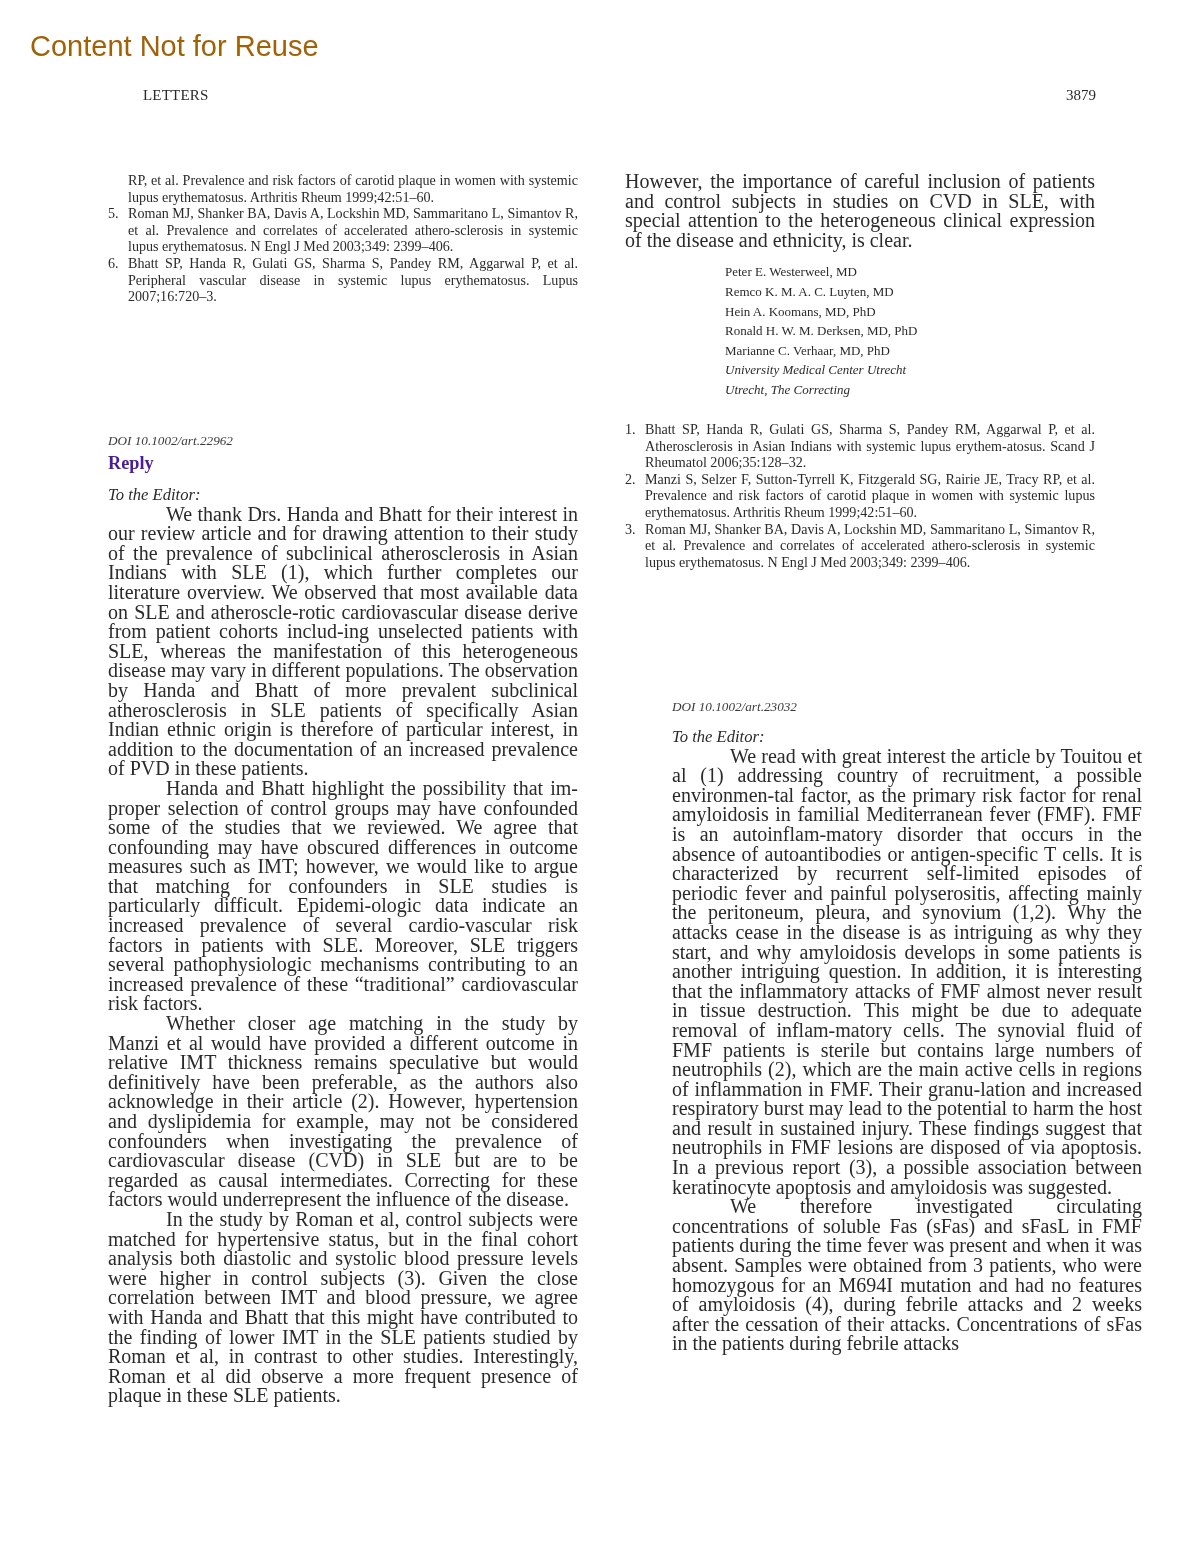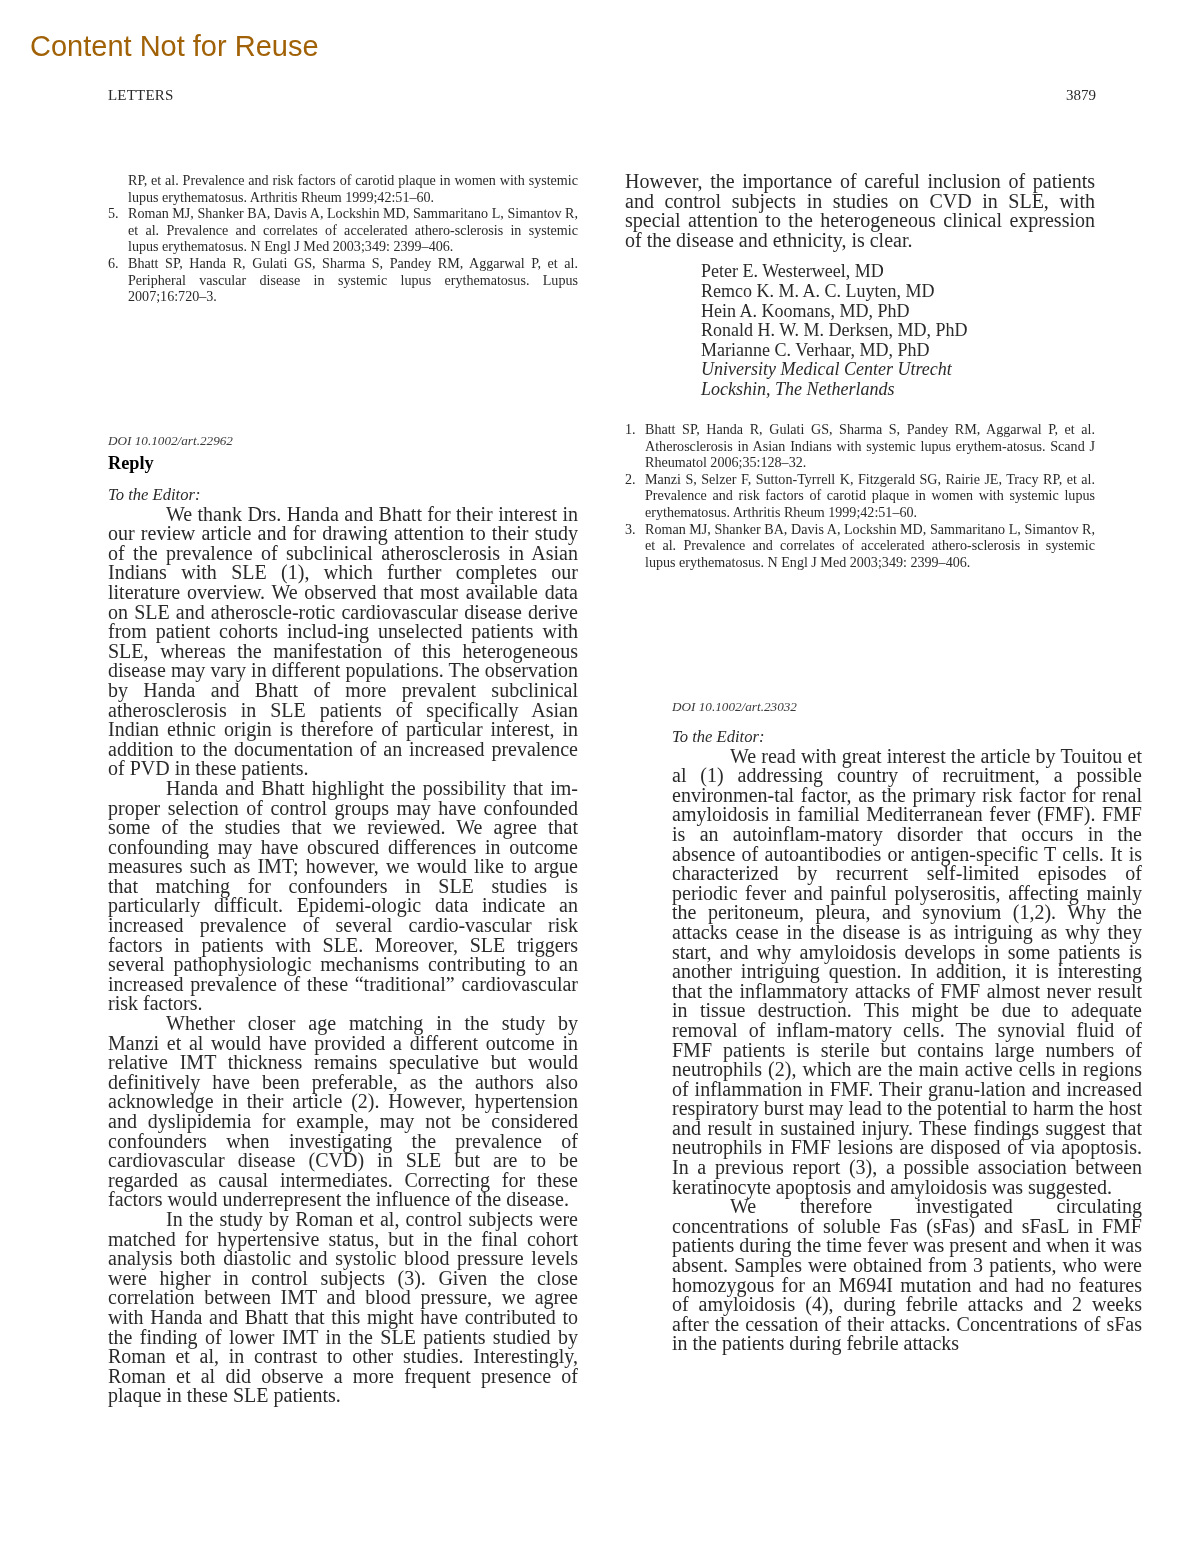--- a/index.html
+++ b/index.html
@@ -1,32 +1,32 @@
 <!DOCTYPE html>
 <html><head>
 <meta charset="utf-8">
 <style>
   html, body { margin: 0; padding: 0; background: #ffffff; }
   body { width: 1200px; height: 1553px; position: relative; overflow: hidden; font-family: "Liberation Serif", "DejaVu Serif", serif; color: #2a2a2a; }
   .watermark { position: absolute; left: 30px; top: 30px; font-family: "Liberation Sans", "DejaVu Sans", sans-serif; font-size: 29px; color: #a16207; }
-  .running-head { position: absolute; top: 87px; font-size: 15px; color: #2a2a2a; }
+  .running-head { position: absolute; top: 87px; font-size: 15px; color: #2a2a2a; margin-left: 35px; }
   .rh-left { left: 108px; letter-spacing: 0.2px; }
   .rh-right { right: 104px; }
   .col { position: absolute; width: 470px; }
   .col-left { left: 108px; }
   .col-right { left: 625px; }
   .ref-list { margin: 0; padding: 0; list-style: none; font-size: 14.1px; line-height: 16.6px; text-align: justify; }
   .ref-list li { position: relative; padding-left: 20px; }
   .ref-list .num { position: absolute; left: 0; top: 0; }
   .doi { font-size: 13.2px; color: #3a3a3a; margin: 0; font-style: italic; }
-  .title { font-weight: bold; font-size: 18.3px; line-height: 24px; margin: 2px 0 0 0; color: #000000; }
+  .title { font-weight: bold; font-size: 18.3px; line-height: 24px; margin: 2px 0 0 0; color: #4c1d95; }
   .salutation { font-style: italic; font-size: 16.6px; line-height: 19.6px; margin: 0; }
   .body-p { font-size: 20px; line-height: 19.6px; text-align: justify; margin: 0; text-indent: 58px; }
   .body-p.noindent { text-indent: 0; }
-  .sig { font-size: 18px; line-height: 19.6px; margin-left: 76px; }
+  .sig { font-size: 13px; line-height: 19.6px; margin-left: 100px; }
   .sig .aff { font-style: italic; }
 </style>
 </head>
 <body>
 
 <div class="watermark">Content Not for Reuse</div>
 <div class="running-head rh-left">LETTERS</div>
 <div class="running-head rh-right">3879</div>
 
 <div class="col col-left" style="top:172px;">
@@ -49,21 +49,21 @@
 
 <div class="col col-right" style="top:172px;">
   <p class="body-p noindent">However, the importance of careful inclusion of patients and control subjects in studies on CVD in SLE, with special attention to the heterogeneous clinical expression of the disease and ethnicity, is clear.</p>
   <div class="sig" style="margin-top:12px;">
     <div>Peter E. Westerweel, MD</div>
     <div>Remco K. M. A. C. Luyten, MD</div>
     <div>Hein A. Koomans, MD, PhD</div>
     <div>Ronald H. W. M. Derksen, MD, PhD</div>
     <div>Marianne C. Verhaar, MD, PhD</div>
     <div class="aff">University Medical Center Utrecht</div>
-    <div class="aff">Lockshin, The Netherlands</div>
+    <div class="aff">Utrecht, The Correcting</div>
   </div>
 </div>
 
 <div class="col col-right" style="top:421px;">
   <ul class="ref-list">
     <li><span class="num">1.</span><span>Bhatt SP, Handa R, Gulati GS, Sharma S, Pandey RM, Aggarwal P, et al. Atherosclerosis in Asian Indians with systemic lupus erythem-atosus. Scand J Rheumatol 2006;35:128–32.</span></li>
     <li><span class="num">2.</span><span>Manzi S, Selzer F, Sutton-Tyrrell K, Fitzgerald SG, Rairie JE, Tracy RP, et al. Prevalence and risk factors of carotid plaque in women with systemic lupus erythematosus. Arthritis Rheum 1999;42:51–60.</span></li>
     <li><span class="num">3.</span><span>Roman MJ, Shanker BA, Davis A, Lockshin MD, Sammaritano L, Simantov R, et al. Prevalence and correlates of accelerated athero-sclerosis in systemic lupus erythematosus. N Engl J Med 2003;349: 2399–406.</span></li>
   </ul>
 </div>

